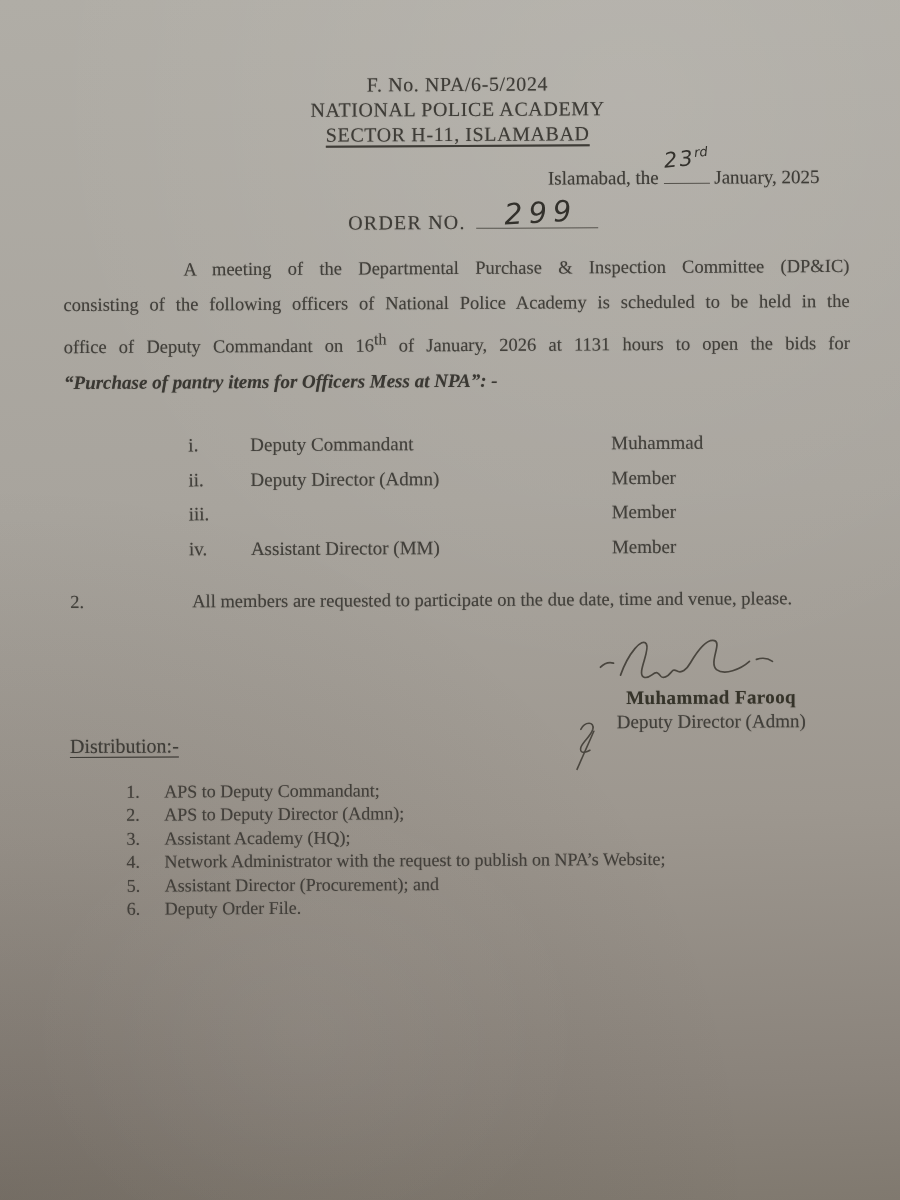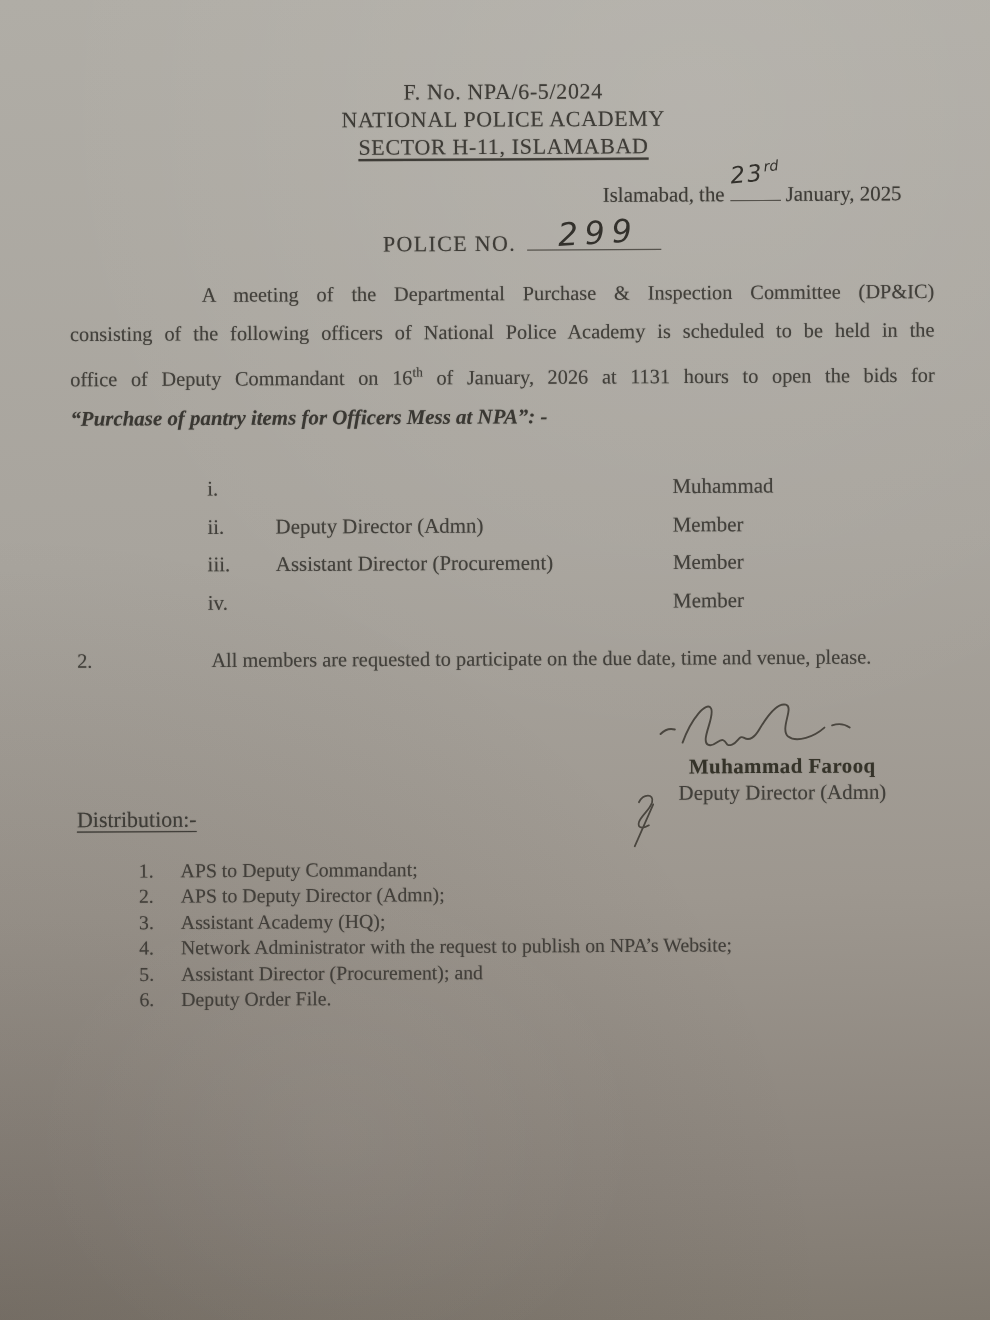--- a/index.html
+++ b/index.html
@@ -44,21 +44,21 @@
   .hno{
     position:absolute;left:28px;top:-16px;font-size:29px;font-style:italic;
     letter-spacing:6px;transform:rotate(-3deg);white-space:nowrap;
   }
   .para1{position:absolute;left:62px;top:251px;width:786px;font-size:18.5px;}
   .para1 .jline{
     line-height:35px;white-space:nowrap;
     text-align:justify;text-align-last:justify;text-justify:inter-word;
   }
   .para1 .indent{text-indent:120px;}
-  .para1 sup{font-size:12px;}
+  .para1 sup{font-size:16px;}
   .subject{line-height:35px;font-weight:bold;font-style:italic;font-size:19px;color:#3a3833;}
   .committee{position:absolute;left:62px;top:427px;width:786px;font-size:19px;}
   .crow{position:relative;height:34.5px;line-height:34.5px;}
   .crow .num{position:absolute;left:124px;}
   .crow .title{position:absolute;left:186px;}
   .crow .role{position:absolute;left:547px;}
   .para2{position:absolute;left:62px;top:588px;width:800px;font-size:18.5px;line-height:24px;}
   .para2 .num{position:absolute;left:5px;}
   .para2 .txt{position:absolute;left:127px;white-space:nowrap;}
   .sigblock{position:absolute;left:585px;top:630px;width:245px;text-align:center;}
@@ -86,50 +86,51 @@
     </div>
 
     <div class="dateline">
       <span>Islamabad, the</span>
       <span class="blank"></span>
       <span>January, 2025</span>
       <span class="hand hday"><span>23</span><sup>rd</sup></span>
     </div>
 
     <div class="orderline">
-      <span>POLICE NO.</span>
+      <span>ORDER NO.</span>
       <span class="order-ul">
         <span class="hand hno">299</span>
       </span>
     </div>
 
     <div class="para1">
       <div class="jline indent">A meeting of the Departmental Purchase &amp; Inspection Committee (DP&amp;IC)</div>
       <div class="jline">consisting of the following officers of National Police Academy is scheduled to be held in the</div>
       <div class="jline"><span>office of Deputy Commandant on 16</span><sup>th</sup> <span>of January, 2026 at 1131 hours to open the bids for</span></div>
       <div class="subject">“Purchase of pantry items for Officers Mess at NPA”: -</div>
     </div>
 
     <div class="committee">
       <div class="crow">
         <span class="num">i.</span>
+        <span class="title">Deputy Commandant</span>
         <span class="role">Muhammad</span>
       </div>
       <div class="crow">
         <span class="num">ii.</span>
         <span class="title">Deputy Director (Admn)</span>
         <span class="role">Member</span>
       </div>
       <div class="crow">
         <span class="num">iii.</span>
-        <span class="title">Assistant Director (Procurement)</span>
         <span class="role">Member</span>
       </div>
       <div class="crow">
         <span class="num">iv.</span>
+        <span class="title">Assistant Director (MM)</span>
         <span class="role">Member</span>
       </div>
     </div>
 
     <div class="para2">
       <span class="num">2.</span>
       <span class="txt">All members are requested to participate on the due date, time and venue, please.</span>
     </div>
 
     <div class="sigblock">

